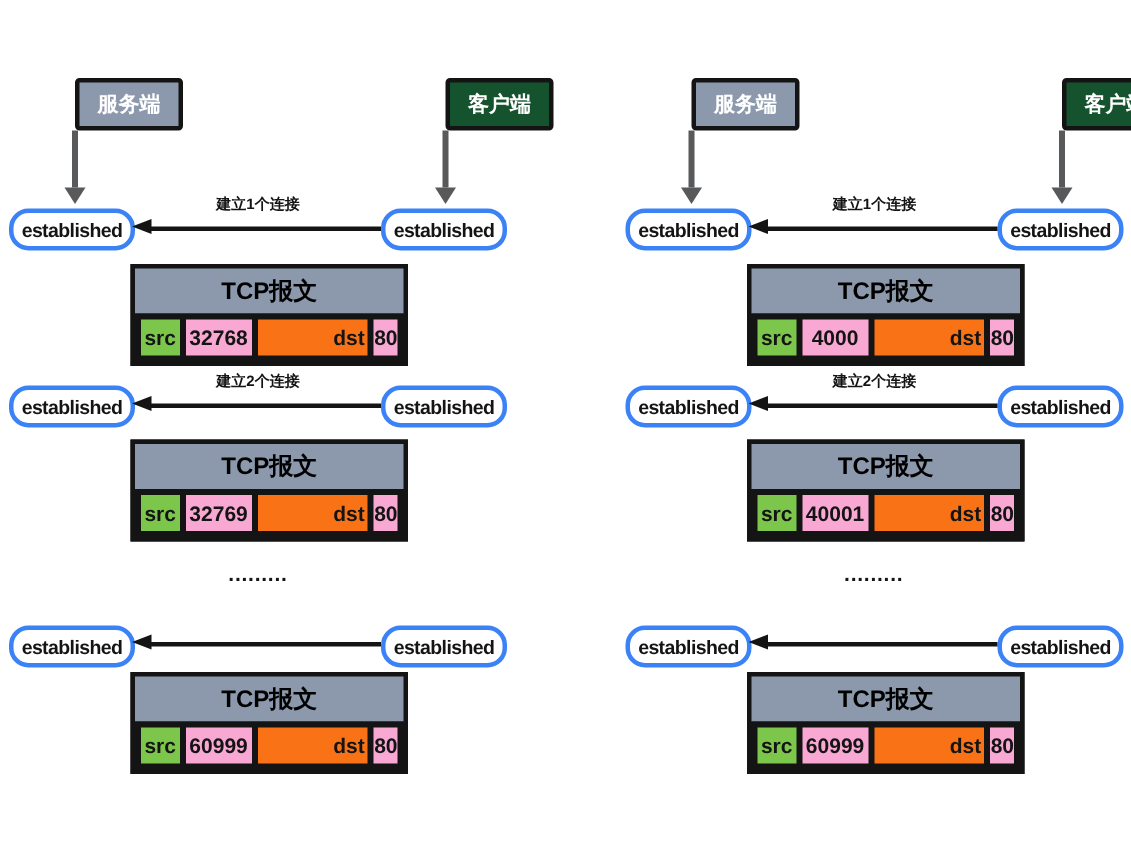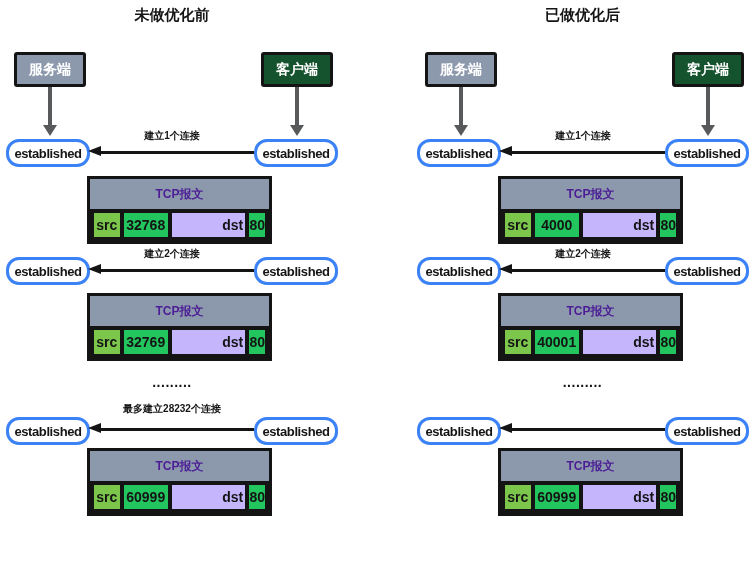--- a/index.html
+++ b/index.html
@@ -14,21 +14,21 @@
 
   .col-title {
     position:absolute; top:6px; left:0; width:100%;
     text-align:center; font-size:15px; font-weight:bold; color:#141414;
   }
 
   .node-box {
     position:absolute; top:52px; width:66px; height:29px;
     border:3px solid #141414; border-radius:3px;
     color:#ffffff; font-weight:bold; font-size:14px;
-    display:flex; align-items:center; justify-content:center;
+    display:flex; align-items:center; justify-content:center;margin-left:36px;
   }
   .server-box { left:14px;  background:#8C99AD; }
   .client-box { left:261px; background:#14532d; }
 
   .varrow-line { position:absolute; top:87px; width:4px; height:38px; background:#58595B; }
   .varrow-head {
     position:absolute; top:125px; width:0; height:0;
     border-left:7px solid transparent; border-right:7px solid transparent;
     border-top:11px solid #58595B;
   }
@@ -59,52 +59,51 @@
   .label-r3 { top:402px; }  .pill-r3 { top:417px; }  .line-r3 { top:428px; }  .head-r3 { top:423px; }
 
   .tcp {
     position:absolute; left:87px; width:179px;
     border:3px solid #141414; background:#141414;
   }
   .tcp-t1 { top:176px; }
   .tcp-t2 { top:293px; }
   .tcp-t3 { top:448px; }
   .tcp-header {
-    height:30px; background:#8C99AD; color:#4c1d95;
-    font-weight:bold; font-size:12px;
+    height:30px; background:#8C99AD; color:#000000;
+    font-weight:bold; font-size:16px;
     display:flex; align-items:center; justify-content:center;
   }
   .tcp-row { display:flex; gap:4px; padding:4px; background:#141414;justify-content:space-between; }
   .tcp-cell {
-    height:24px; background:#22c55e;
+    height:24px; background:#f9a8d4;
     display:flex; align-items:center; justify-content:center;
     font-weight:bold; font-size:14px; color:#141414;
   }
   .cell-src  { width:30px; background:#7DC64C; }
   .cell-srcport { width:52px; }
-  .cell-dst  { width:30px; background:#c4b5fd;padding-left:48px; }
+  .cell-dst  { width:30px; background:#f97316;padding-left:48px; }
   .cell-dstport { flex:1; }
 
   .ellipsis {
     position:absolute; top:374px; left:0; width:100%;
     text-align:center; font-weight:bold; font-size:14px;
     letter-spacing:0.5px; color:#141414;
   }
   .sysctl {
     position:absolute; top:534px; left:8px;
     font-size:15px; font-weight:bold; color:#141414; white-space:pre;
   }
 </style>
 </head>
 <body>
 
 <div id="canvas">
 
   <div class="col" id="col-left">
-    <div class="col-title">未做优化前</div>
 
     <div class="node-box server-box">服务端</div>
     <div class="node-box client-box">客户端</div>
 
     <div class="varrow-line server-vline"></div>
     <div class="varrow-head server-vhead"></div>
     <div class="varrow-line client-vline"></div>
     <div class="varrow-head client-vhead"></div>
 
     <div class="pill pill-l pill-r1">established</div>
@@ -136,38 +135,36 @@
         <div class="tcp-cell cell-srcport">32769</div>
         <div class="tcp-cell cell-dst">dst</div>
         <div class="tcp-cell cell-dstport">80</div>
       </div>
     </div>
 
     <div class="ellipsis">.........</div>
 
     <div class="pill pill-l pill-r3">established</div>
     <div class="pill pill-r pill-r3">established</div>
-    <div class="conn-label label-r3">最多建立28232个连接</div>
     <div class="harrow-line line-r3"></div>
     <div class="harrow-head head-r3"></div>
 
     <div class="tcp tcp-t3">
       <div class="tcp-header">TCP报文</div>
       <div class="tcp-row">
         <div class="tcp-cell cell-src">src</div>
         <div class="tcp-cell cell-srcport">60999</div>
         <div class="tcp-cell cell-dst">dst</div>
         <div class="tcp-cell cell-dstport">80</div>
       </div>
     </div>
 
   </div>
 
   <div class="col" id="col-right">
-    <div class="col-title">已做优化后</div>
 
     <div class="node-box server-box">服务端</div>
     <div class="node-box client-box">客户端</div>
 
     <div class="varrow-line server-vline"></div>
     <div class="varrow-head server-vhead"></div>
     <div class="varrow-line client-vline"></div>
     <div class="varrow-head client-vhead"></div>
 
     <div class="pill pill-l pill-r1">established</div>

